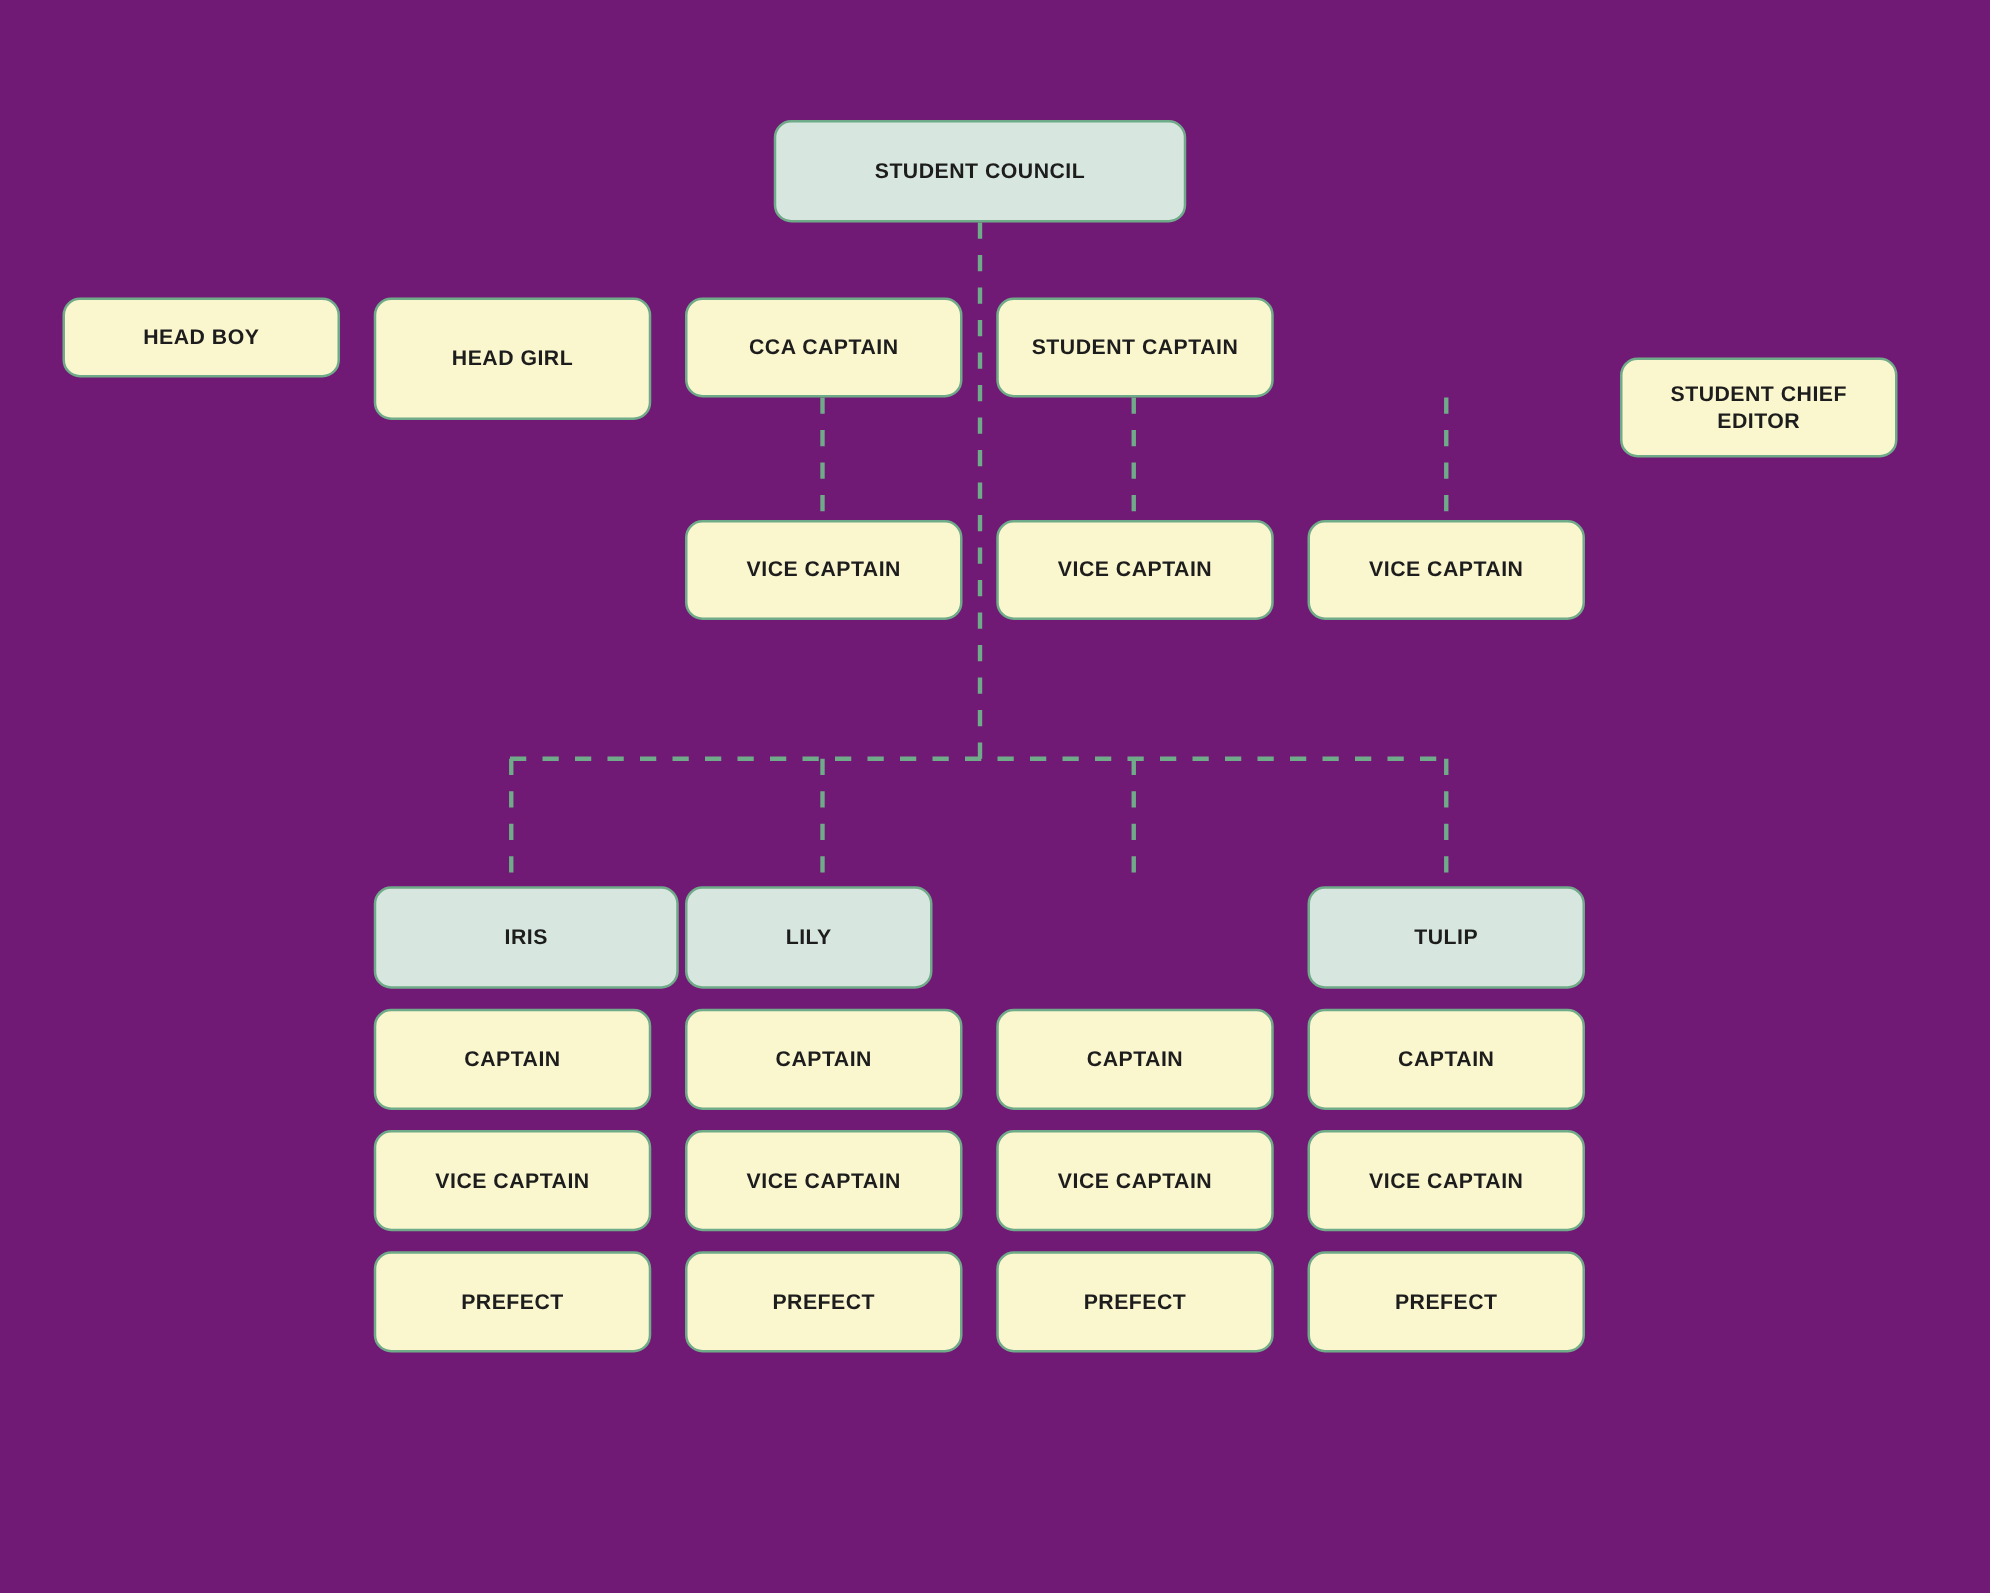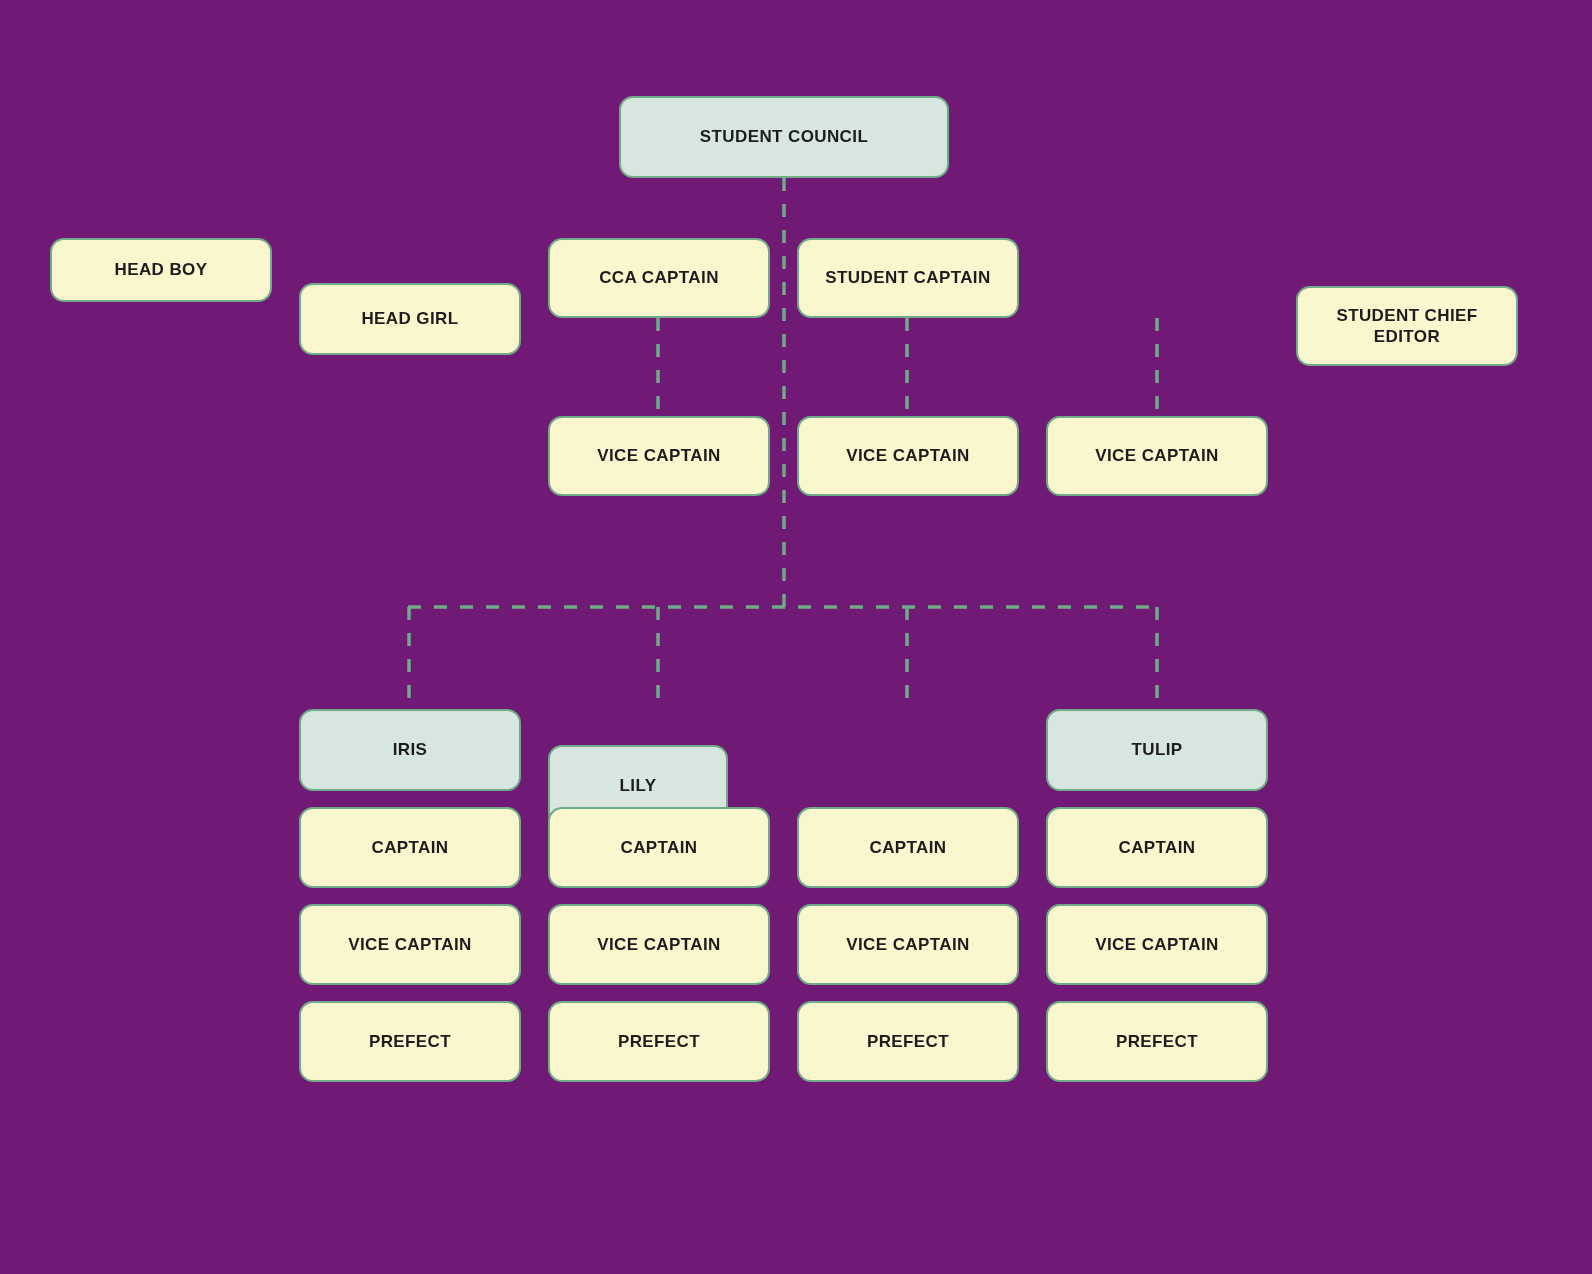--- a/index.html
+++ b/index.html
@@ -76,21 +76,21 @@
     </g>
   </svg>
 
   <div class="node green" style="left:619px; top:96px; width:330px; height:82px;">
     <span class="label">STUDENT COUNCIL</span>
   </div>
 
   <div class="node yellow" style="left:50px; top:238px; width:222px; height:64px;">
     <span class="label">HEAD BOY</span>
   </div>
-  <div class="node yellow" style="left:299px; top:238px; width:222px; height:72px;margin-top:45px;">
+  <div class="node yellow" style="left:299px; top:238px; width:222px; height:98px;">
     <span class="label">HEAD GIRL</span>
   </div>
   <div class="node yellow" style="left:548px; top:238px; width:222px; height:80px;">
     <span class="label">CCA CAPTAIN</span>
   </div>
   <div class="node yellow" style="left:797px; top:238px; width:222px; height:80px;">
     <span class="label">STUDENT CAPTAIN</span>
   </div>
   <div class="node yellow" style="left:1296px; top:238px; width:222px; height:80px;margin-top:48px;">
     <span class="label">STUDENT CHIEF
@@ -100,34 +100,34 @@
   <div class="node yellow" style="left:548px; top:416px; width:222px; height:80px;">
     <span class="label">VICE CAPTAIN</span>
   </div>
   <div class="node yellow" style="left:797px; top:416px; width:222px; height:80px;">
     <span class="label">VICE CAPTAIN</span>
   </div>
   <div class="node yellow" style="left:1046px; top:416px; width:222px; height:80px;">
     <span class="label">VICE CAPTAIN</span>
   </div>
 
-  <div class="node green" style="left:299px; top:709px; width:222px; height:82px;">
+  <div class="node green" style="left:299px; top:709px; width:244px; height:82px;">
     <span class="label">IRIS</span>
   </div>
   <div class="node yellow" style="left:299px; top:807px; width:222px; height:81px;">
     <span class="label">CAPTAIN</span>
   </div>
   <div class="node yellow" style="left:299px; top:904px; width:222px; height:81px;">
     <span class="label">VICE CAPTAIN</span>
   </div>
   <div class="node yellow" style="left:299px; top:1001px; width:222px; height:81px;">
     <span class="label">PREFECT</span>
   </div>
 
-  <div class="node green" style="left:548px; top:745px; width:180px; height:82px;">
+  <div class="node green" style="left:548px; top:709px; width:198px; height:82px;">
     <span class="label">LILY</span>
   </div>
   <div class="node yellow" style="left:548px; top:807px; width:222px; height:81px;">
     <span class="label">CAPTAIN</span>
   </div>
   <div class="node yellow" style="left:548px; top:904px; width:222px; height:81px;">
     <span class="label">VICE CAPTAIN</span>
   </div>
   <div class="node yellow" style="left:548px; top:1001px; width:222px; height:81px;">
     <span class="label">PREFECT</span>

